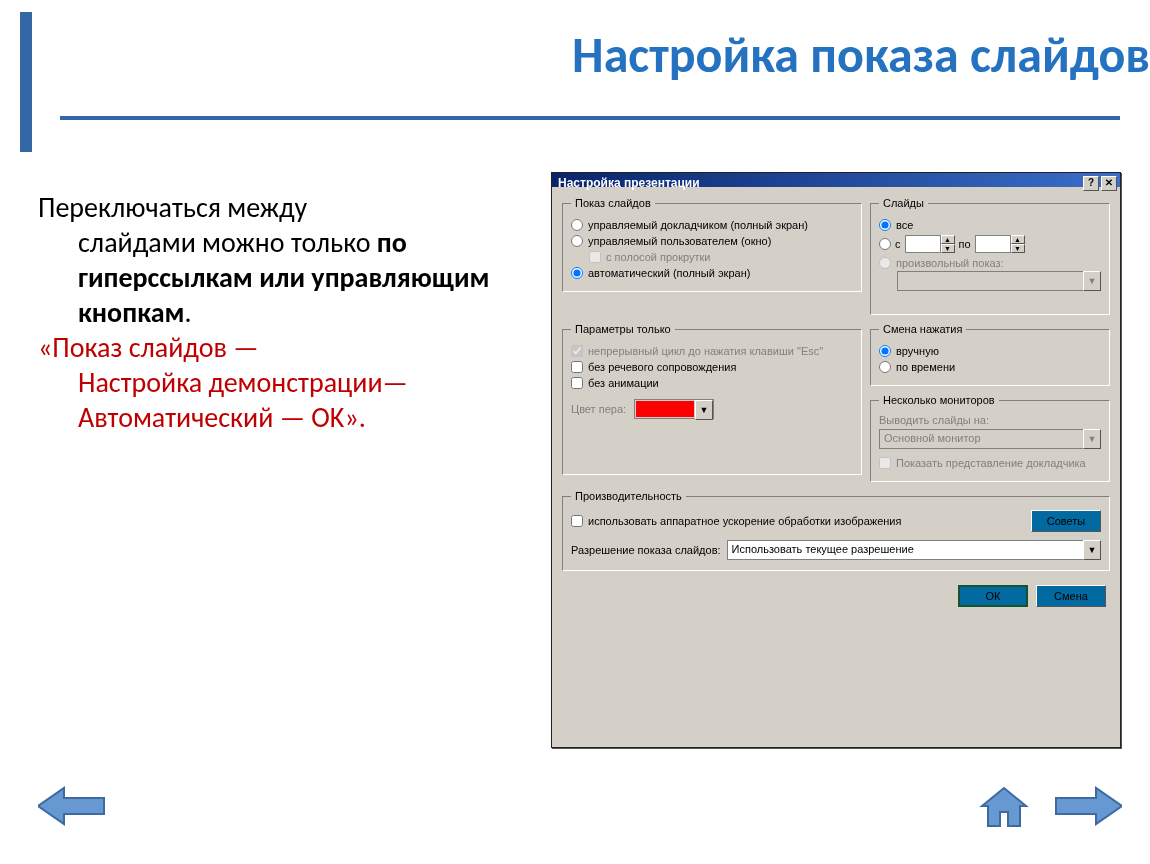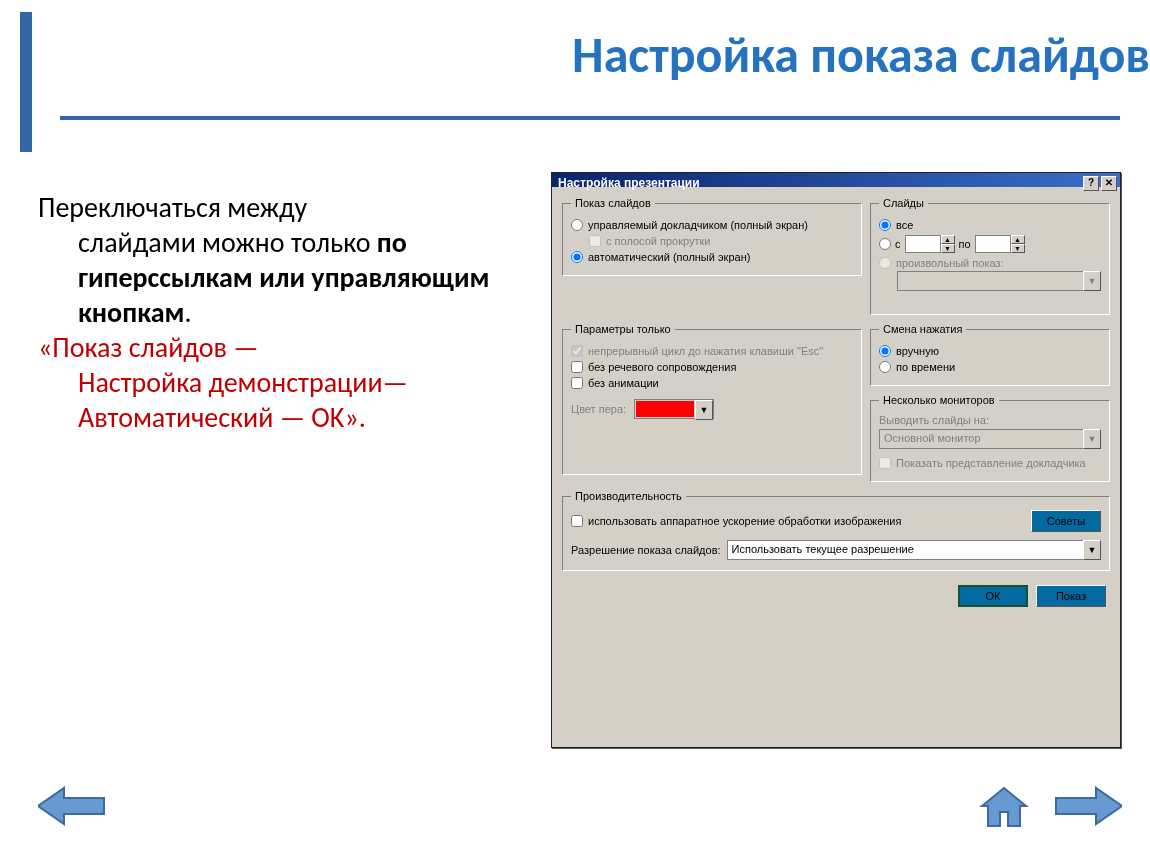--- a/index.html
+++ b/index.html
@@ -80,20 +80,24 @@
     <div class="dlg-body">
 
       <div class="row">
         <div class="col-left">
           <fieldset>
             <legend>Показ слайдов</legend>
             <div class="opt">
                 <input type="radio" class="rdo" name="show" style="">
                 <label>управляемый докладчиком (полный экран)</label>
               </div>
+            <div class="opt">
+                <input type="radio" class="rdo" name="show" style="">
+                <label>управляемый пользователем (окно)</label>
+              </div>
             <div class="opt indent2 disabled">
                 <input type="checkbox" class="chk" disabled="" style="">
                 <label>с полосой прокрутки</label>
               </div>
             <div class="opt">
                 <input type="radio" class="rdo" name="show" checked="" style="">
                 <label>автоматический (полный экран)</label>
               </div>
           </fieldset>
         </div>
@@ -200,21 +204,21 @@
           <span>Разрешение показа слайдов:</span>
           <div class="combo">
             <div class="combo-field">Использовать текущее разрешение</div>
             <div class="combo-btn">▼</div>
           </div>
         </div>
       </fieldset>
 
       <div class="btn-row">
         <button class="btn" style="border:2px solid #14532d; padding:1px 11px;">ОК</button>
-        <button class="btn">Показ</button>
+        <button class="btn">Смена</button>
       </div>
 
     </div>
   </div>
 
   <div class="nav-arrow nav-left">
     <svg viewBox="0 0 68 40">
         <polygon points="0,20 26,2 26,12 66,12 66,28 26,28 26,38" fill="#6699d2" stroke="#3e69a1" stroke-width="2"></polygon>
       </svg>
   </div>

